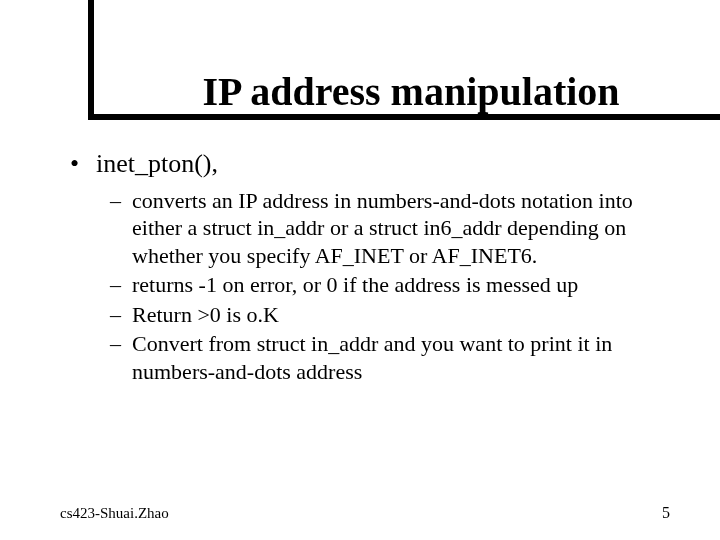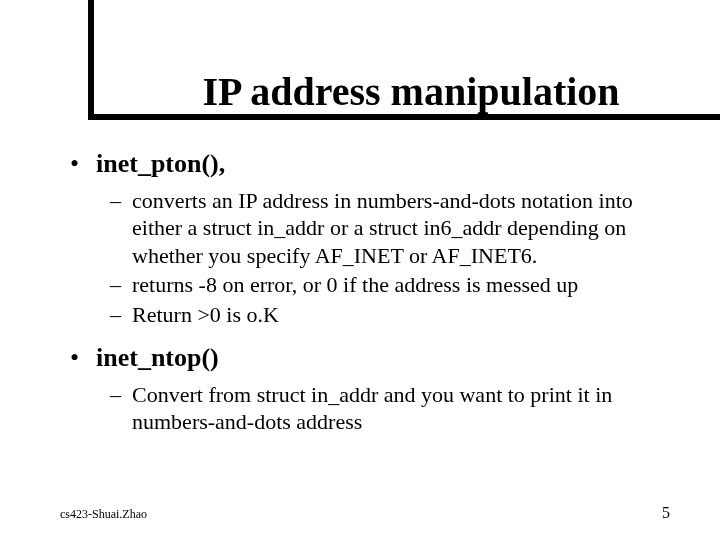--- a/index.html
+++ b/index.html
@@ -50,21 +50,21 @@
   .bullet1 {
     margin: 8px 0 6px 0;
     font-size: 26px;
   }
   .bullet1 .b1mark {
     display: inline-block;
     width: 26px;
     vertical-align: top;
   }
   .bullet1 .b1text {
-    font-weight: bold;
+    font-weight: normal;
   }
   .sub {
     margin-left: 40px;
     font-size: 22px;
   }
   .subline {
     display: flex;
     margin: 2px 0;
   }
   .dash {
@@ -72,21 +72,21 @@
     flex: 0 0 22px;
   }
   .subtext {
     flex: 1;
     font-family: Liberation Serif, serif;
   }
   .footer-left {
     position: absolute;
     left: 60px;
     bottom: 18px;
-    font-size: 12px;
+    font-size: 15px;
     text-align: right;
   }
   .footer-right {
     position: absolute;
     right: 50px;
     bottom: 18px;
     font-size: 16px;
   }
 </style>
 </head>
@@ -103,31 +103,28 @@
     <div class="bullet1">
       <span class="b1mark">•</span><span class="b1text">inet_pton(),</span>
     </div>
     <div class="sub">
       <div class="subline">
         <div class="dash">–</div>
         <div class="subtext">converts an IP address in numbers-and-dots notation into either a struct in_addr or a struct in6_addr depending on whether you specify AF_INET or AF_INET6.</div>
       </div>
       <div class="subline">
         <div class="dash">–</div>
-        <div class="subtext">returns -8 on error, or 0 if the address is messed up</div>
+        <div class="subtext">returns -1 on error, or 0 if the address is messed up</div>
       </div>
       <div class="subline">
         <div class="dash">–</div>
         <div class="subtext">Return &gt;0 is o.K</div>
       </div>
     </div>
 
-    <div class="bullet1" style="margin-top:14px">
-      <span class="b1mark">•</span><span class="b1text">inet_ntop()</span>
-    </div>
     <div class="sub">
       <div class="subline">
         <div class="dash">–</div>
         <div class="subtext">Convert from struct in_addr and you want to print it in numbers-and-dots address</div>
       </div>
     </div>
 
   </div>
 
   <div class="footer-left">cs423-Shuai.Zhao</div>

